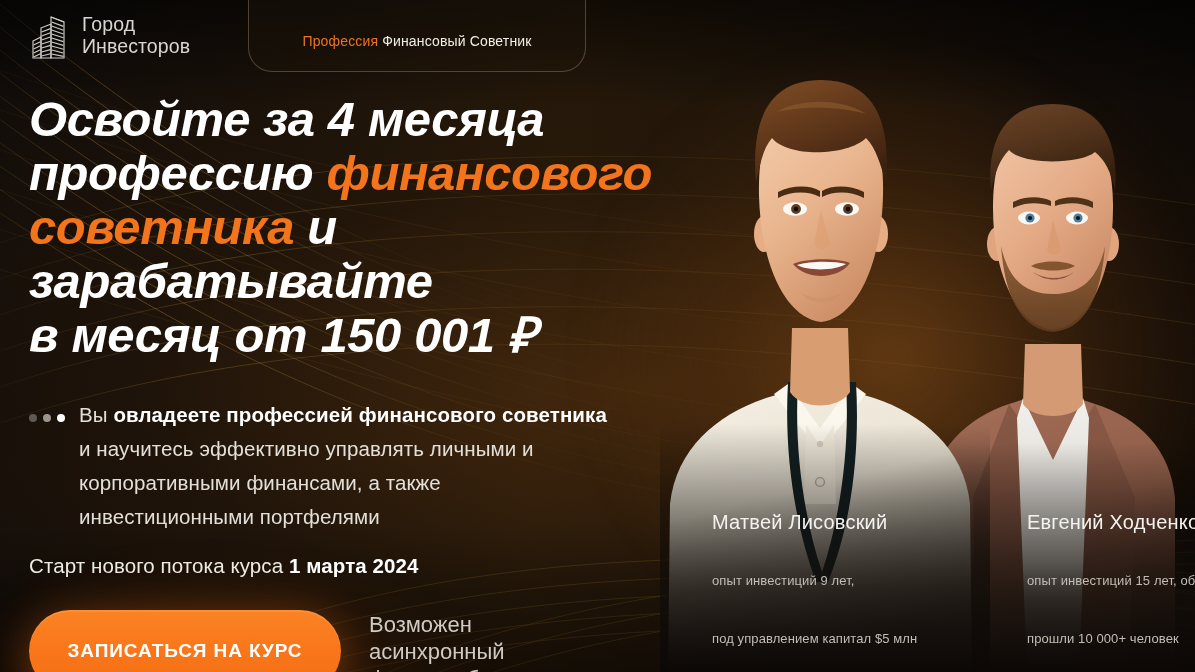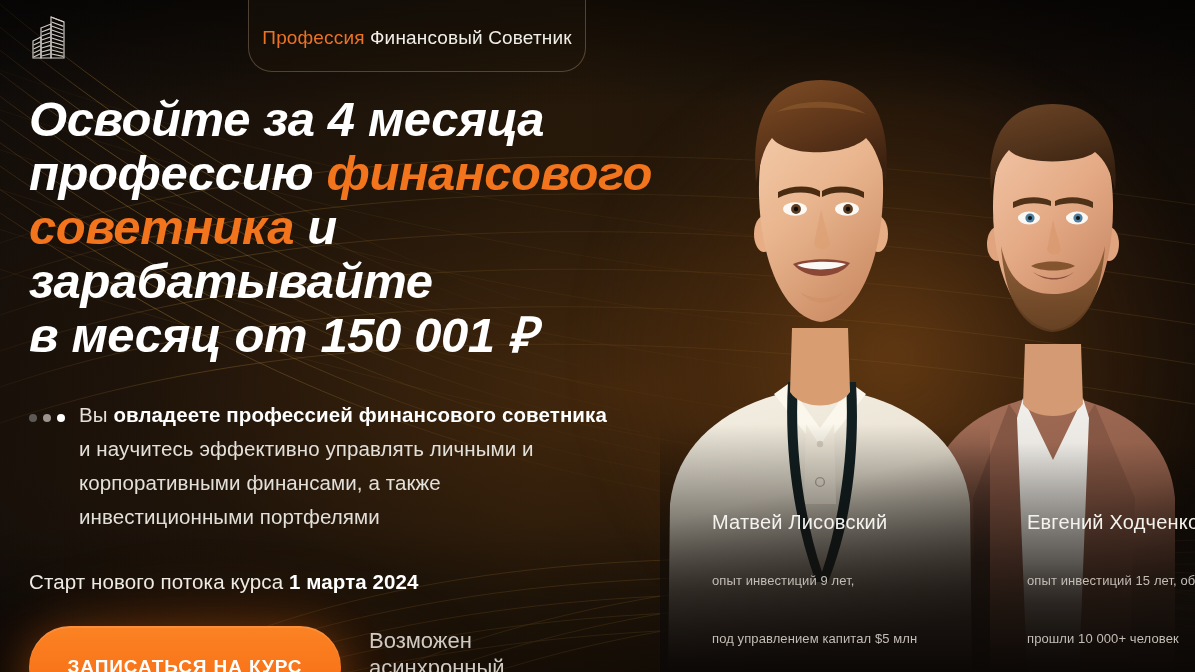--- a/index.html
+++ b/index.html
@@ -69,21 +69,21 @@
     position:absolute; left:248px; top:-22px;
     width:338px; height:94px;
     border:1px solid rgba(214,190,160,0.30);
     border-top:none;
     border-radius:0 0 24px 24px;
     background:linear-gradient(to bottom, rgba(26,19,12,0.55), rgba(36,25,12,0.30));
     display:flex; align-items:flex-end; justify-content:center;
     padding-bottom:22px;
     backdrop-filter:blur(1px);
   }
-  .badge-txt { font-size:19px; color:#f2efe9; letter-spacing:.15px; white-space:nowrap; }
+  .badge-txt { font-size:14px; color:#f2efe9; letter-spacing:.15px; white-space:nowrap; }
   .badge-txt .accent { color:#ed7324; }
 
   
   .people { position:absolute; right:0; top:0; width:560px; height:672px; z-index:10; }
   .person { position:absolute; bottom:0; }
   .person svg { display:block; }
 
   
   .content { position:absolute; left:29px; top:92px; width:690px; z-index:25; }
 
@@ -100,21 +100,21 @@
   .dot.d2 { background:#9b958e; }
   .dot.d3 { background:#ffffff; }
 
   .lead {
     font-size:20.5px; line-height:34px; color:#e3e0da;
     max-width:540px; letter-spacing:.1px;
   }
   .lead b { color:#ffffff; font-weight:700; }
 
   .startline {
-    margin-top:36px; font-size:20.5px; color:#eeebe5; letter-spacing:.1px;
+    margin-top:20px; font-size:20.5px; color:#eeebe5; letter-spacing:.1px;
   }
   .startline b { color:#ffffff; font-weight:700; }
 
   .cta-row { margin-top:32px; display:flex; align-items:center; gap:28px; }
   .cta {
     width:312px; height:82px; border:none; border-radius:41px;
     background:linear-gradient(180deg,#fb8324 0%, #f9751a 55%, #f36f12 100%);
     box-shadow:0 10px 46px rgba(243,114,20,0.45), 0 2px 0 rgba(255,255,255,0.10) inset;
     color:#ffffff; font-size:19px; font-weight:700; letter-spacing:.9px;
     cursor:pointer; font-family:"Liberation Sans", sans-serif;
@@ -395,20 +395,22 @@
 
           <path d="M4 30 L12 26 L12 47 L4 47 Z"></path>
           <g>
             <path d="M4.6 34 L11.4 30.8"></path>
               <path d="M4.6 38 L11.4 34.8"></path>
             <path d="M4.6 42 L11.4 38.8"></path>
               <path d="M4.6 46 L11.4 42.8"></path>
           </g>
         </svg>
       </span>
+      <span class="logo-text">Город
+Инвесторов</span>
     </div>
 
     <div class="badge">
       <span class="badge-txt"><span class="accent">Профессия</span><span> Финансовый Советник</span></span>
     </div>
   </div>
 
   <div class="content">
 
     <h1 class="headline">

